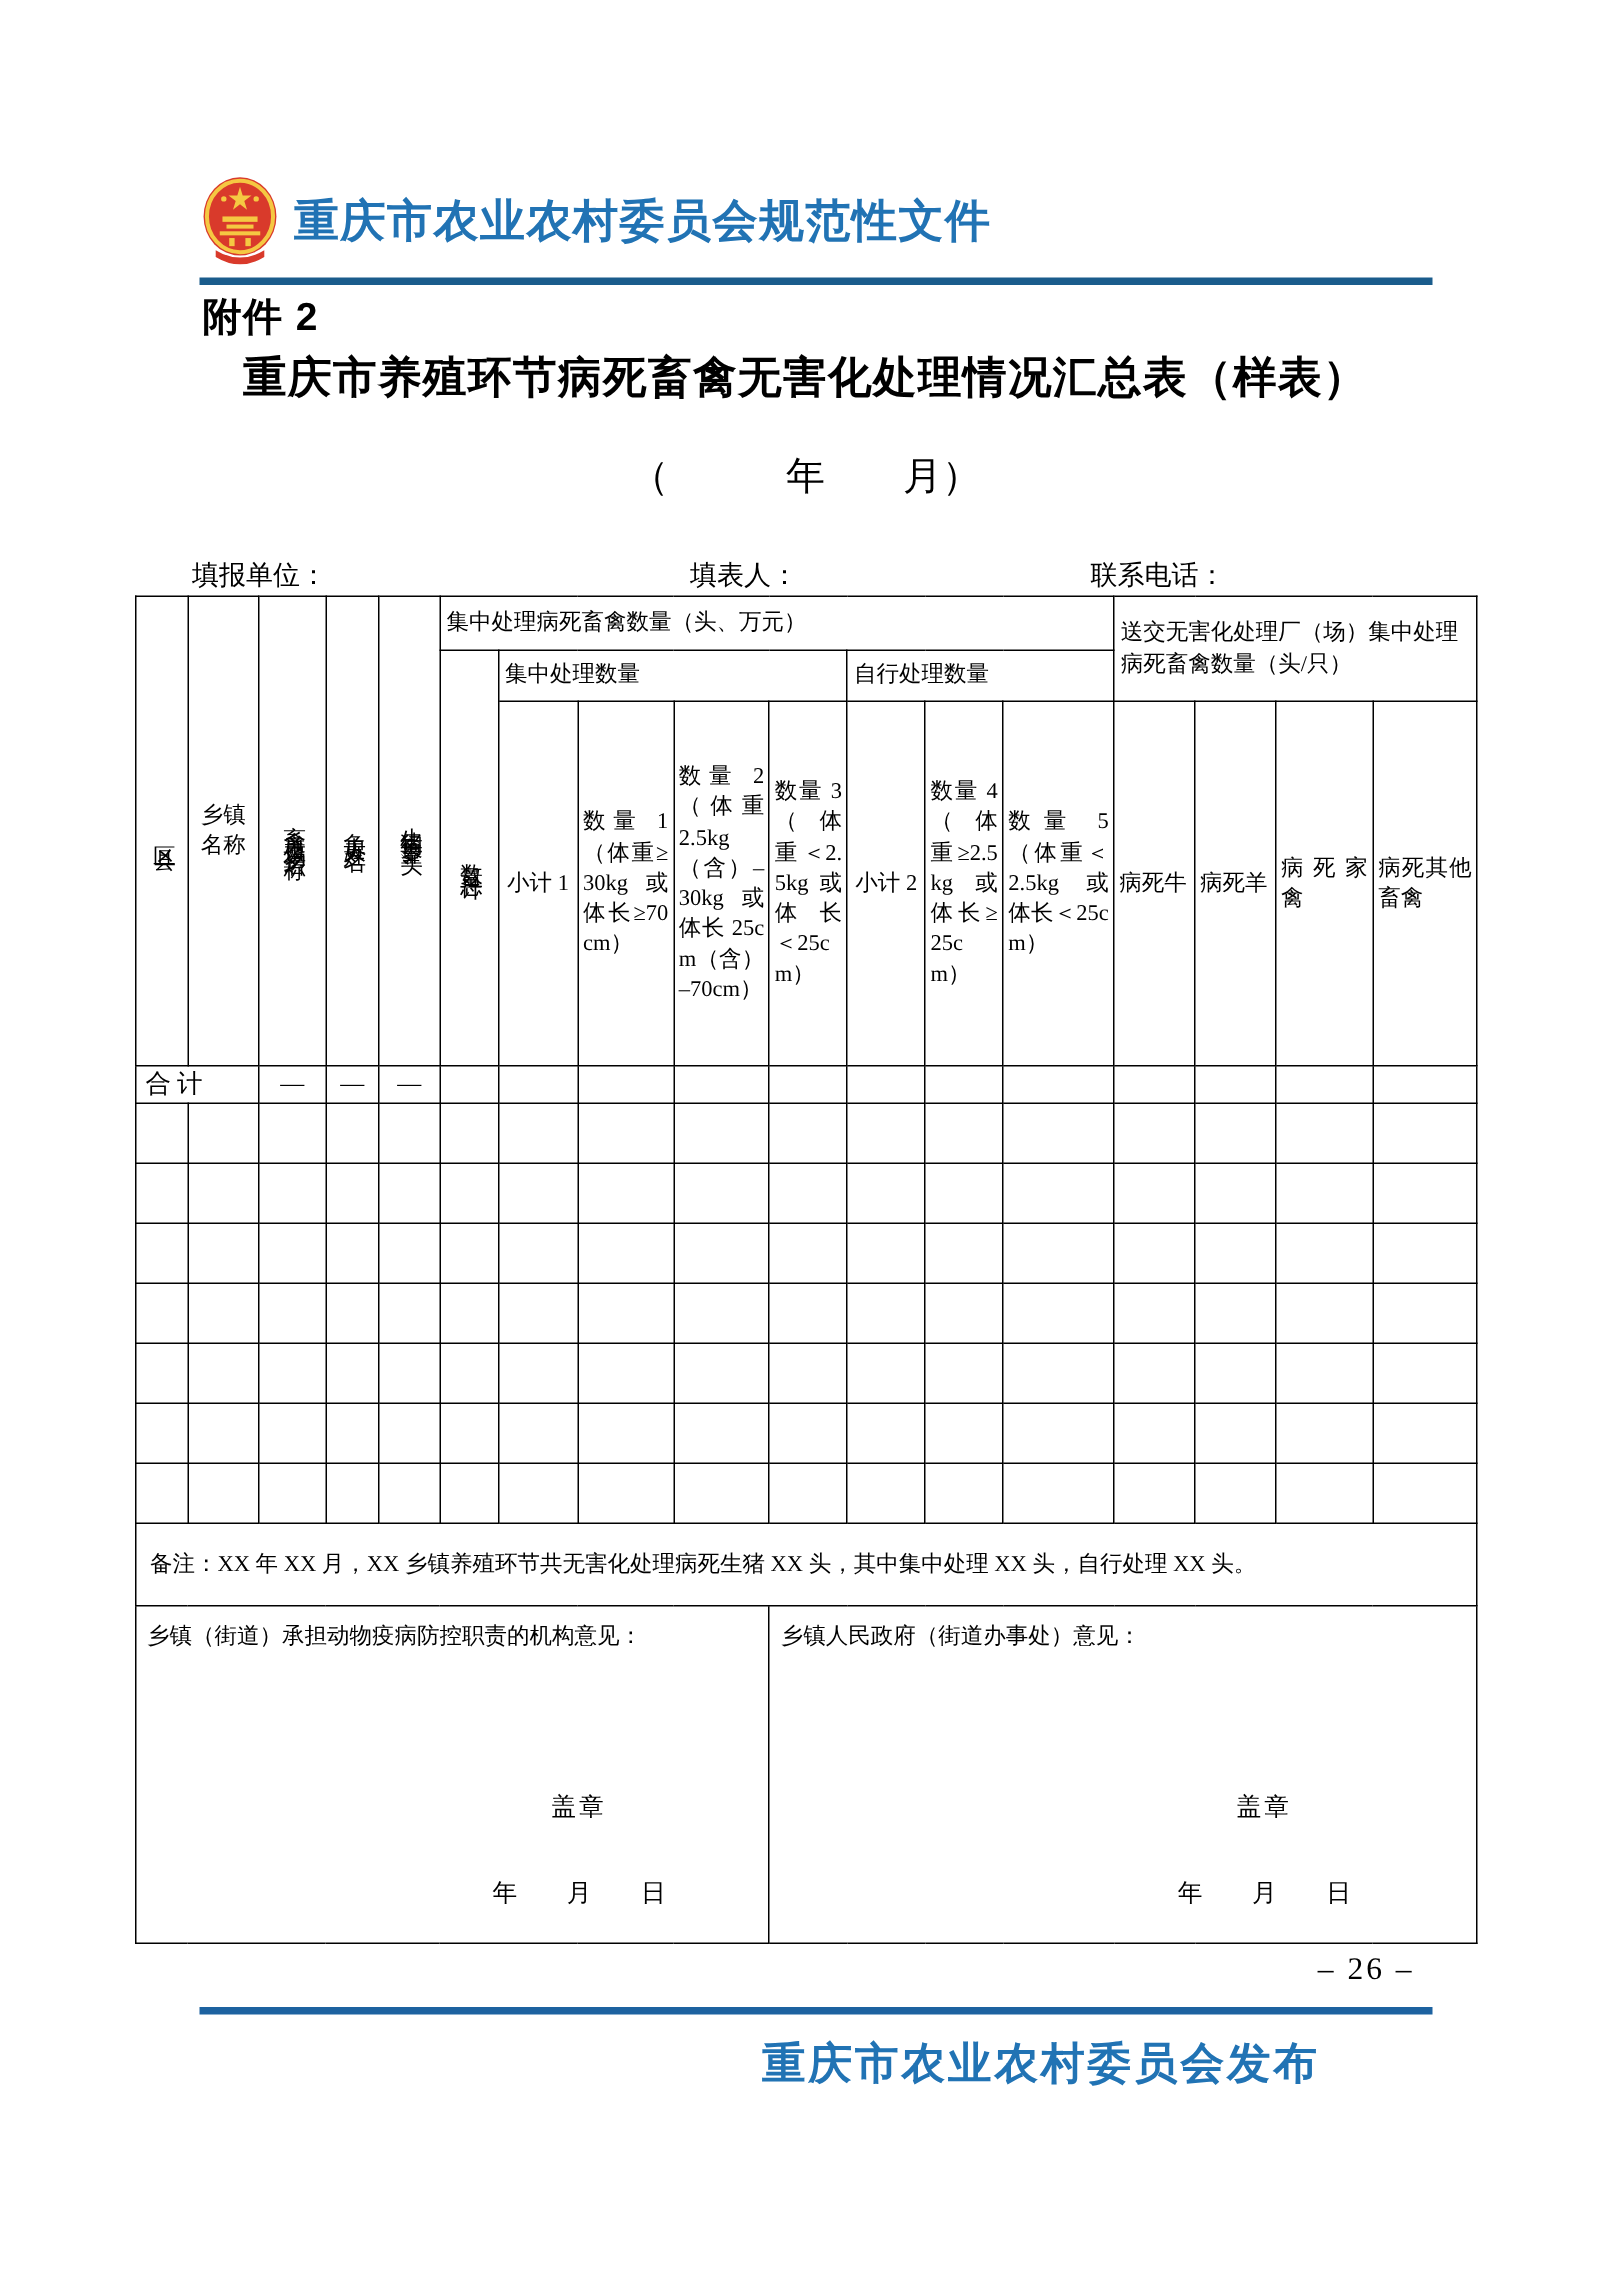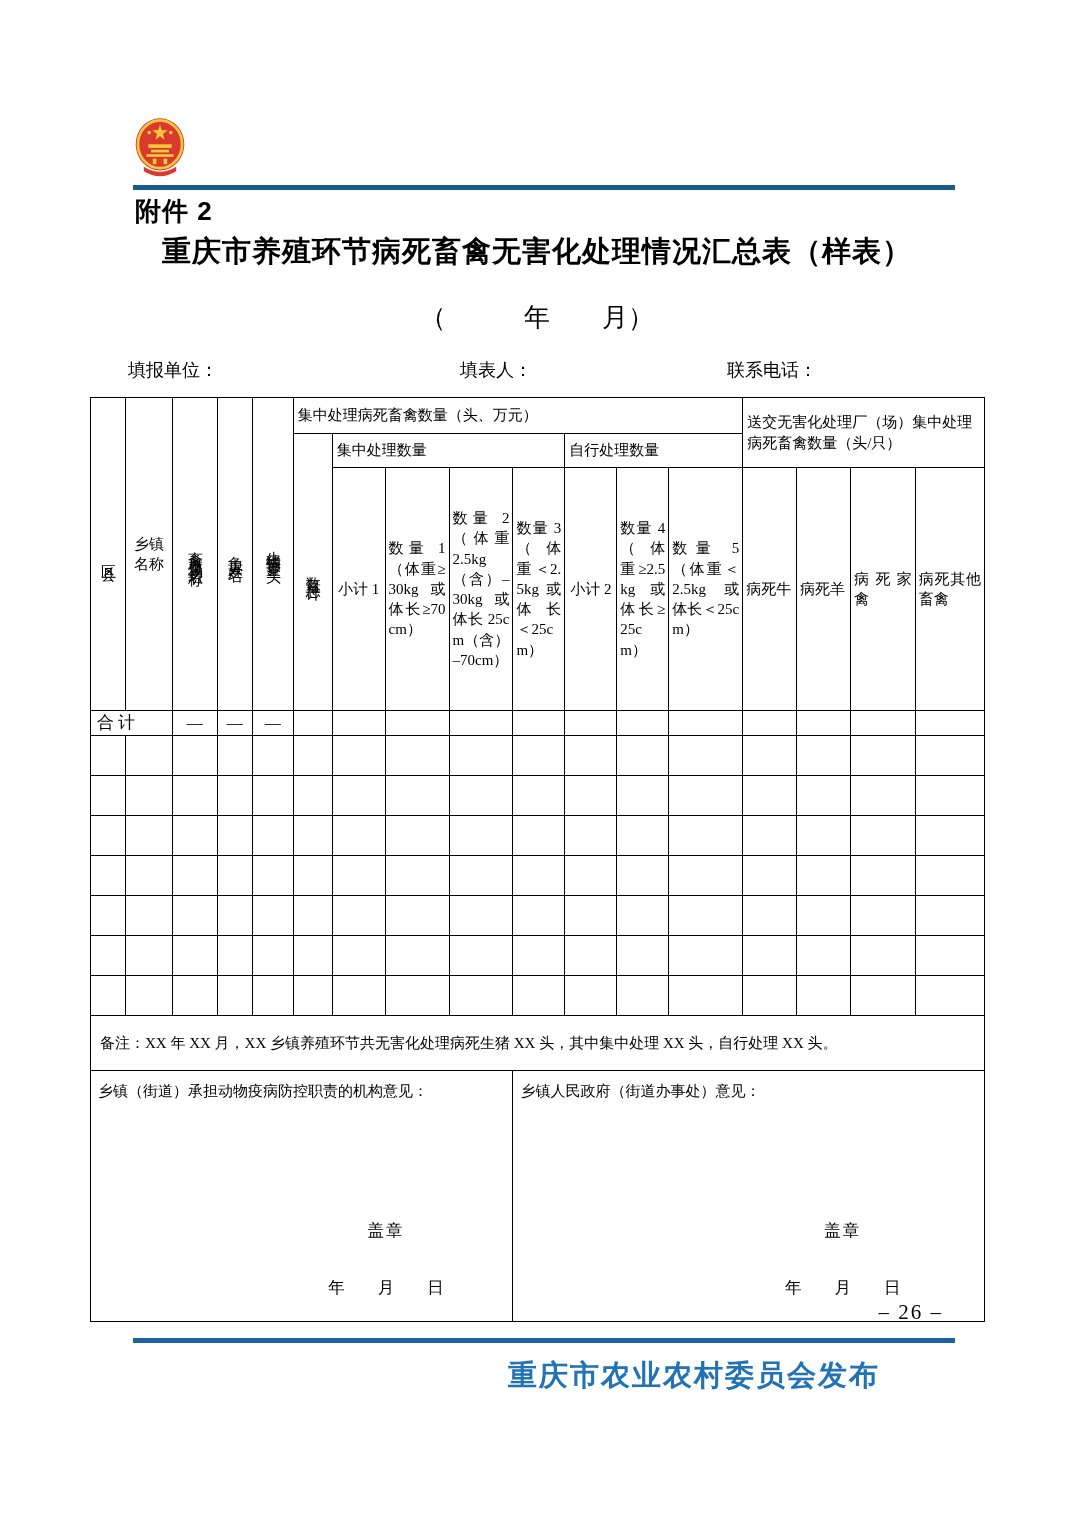--- a/index.html
+++ b/index.html
@@ -20,21 +20,21 @@
   .attachment { position:absolute; left:135px; top:194px; font-size:26px; font-weight:bold;
                 font-family:"Liberation Sans","DejaVu Sans",sans-serif; letter-spacing:1px;text-align:center; }
 
   .doc-title { position:absolute; left:0; top:232px; width:100%; text-align:center;
                font-size:29px; font-weight:bold; letter-spacing:1px; }
   .doc-subtitle { position:absolute; left:0; top:300px; width:100%; text-align:center;
                   font-size:26px; }
 
   
   .meta { position:absolute; top:358px; left:0; width:100%; font-size:18px; height:26px; }
-  .meta span { position:absolute; white-space:nowrap; }
+  .meta span { position:absolute; white-space:nowrap;margin-top:13px; }
   .meta .m1 { left:128px; }
   .meta .m2 { left:460px; }
   .meta .m3 { left:727px; }
 
   
   table.main { position:absolute; left:90px; top:397px; width:895px;
                border-collapse:collapse; table-layout:fixed; }
   table.main th, table.main td {
     border:1.3px solid #000; font-weight:normal; font-size:15px; line-height:1.35;
     overflow:hidden; word-break:break-all;
@@ -46,21 +46,21 @@
   .vert { display:inline-block; writing-mode:vertical-lr; text-orientation:upright;
           letter-spacing:3px; line-height:1.15; }
   tr.hr1 th { height:36px; }
   tr.hr2 th { height:34px; }
   tr.hr3 th { height:243px; }
   tr.total-row td { height:25px; }
   tr.total-row .lbl { text-align:left; padding-left:6px; font-size:17px; letter-spacing:4px; }
   tr.total-row .dash { text-align:center; font-size:16px; }
   tr.body-row td { height:40px; }
   td.remark { height:55px; text-align:left; padding:4px 9px; font-size:16.5px; }
-  td.opinion { height:251px; vertical-align:top; text-align:left; padding:10px 7px;
+  td.opinion { height:225px; vertical-align:top; text-align:left; padding:10px 7px;
                font-size:16.5px; position:relative; }
   .seal { position:absolute; right:4%; bottom:22px; width:52%; text-align:center; font-size:16.5px; }
   .seal .gz { margin-bottom:34px; letter-spacing:2px; }
 
   
   .page-number { position:absolute; top:1300px; right:131px; font-size:21px; letter-spacing:2px; }
   .rule-bottom { position:absolute; left:133px; top:1338px; width:822px; height:5px; background:#1d62a0; }
   .publisher { position:absolute; top:1356px; right:194px; font-size:29px; font-weight:bold;
                color:#2173b4; font-family:"Liberation Sans","DejaVu Sans",sans-serif; letter-spacing:2px; }
 </style>
@@ -74,20 +74,21 @@
     <polygon points="30,8 32,14.5 38.5,14.5 33.2,18.5 35.2,25 30,21 24.8,25 26.8,18.5 21.5,14.5 28,14.5" fill="#f5c842"></polygon>
     <circle cx="18" cy="17" r="2" fill="#f5c842"></circle>
     <circle cx="42" cy="17" r="2" fill="#f5c842"></circle>
     <rect x="17" y="30" width="26" height="4" fill="#f5c842"></rect>
     <rect x="20" y="36" width="20" height="3" fill="#f5c842"></rect>
     <rect x="15" y="41" width="30" height="3" fill="#f5c842"></rect>
     <rect x="22" y="46" width="4" height="6" fill="#f5c842"></rect>
     <rect x="34" y="46" width="4" height="6" fill="#f5c842"></rect>
     <path d="M12 55 Q30 66 48 55 L48 60 Q30 71 12 60 Z" fill="#d93a2b"></path>
   </svg>
+  <span class="banner-title">重庆市农业农村委员会规范性文件</span>
 </div>
 <div class="rule-top"></div>
 
 <div class="attachment">附件 2</div>
 <div class="doc-title">重庆市养殖环节病死畜禽无害化处理情况汇总表（样表）</div>
 <div class="doc-subtitle">（　　　年　　月）</div>
 
 <div class="meta">
   <span class="m1">填报单位：</span>
   <span class="m2">填表人：</span>

